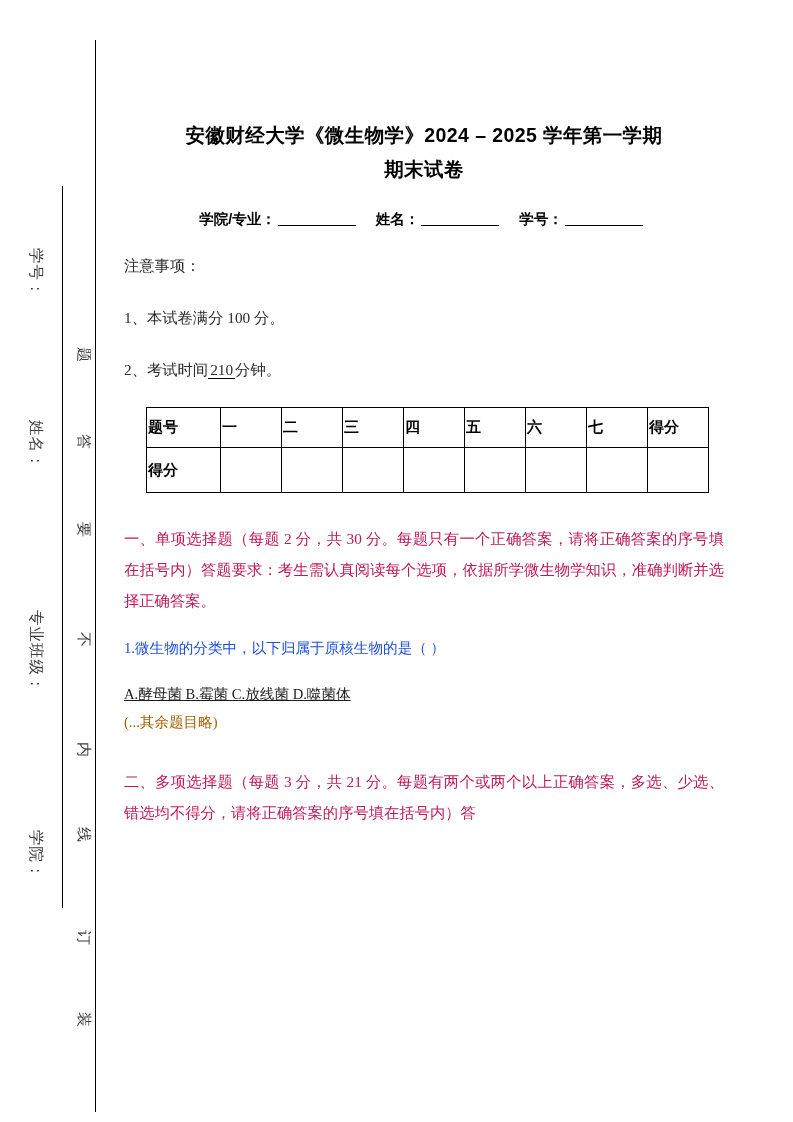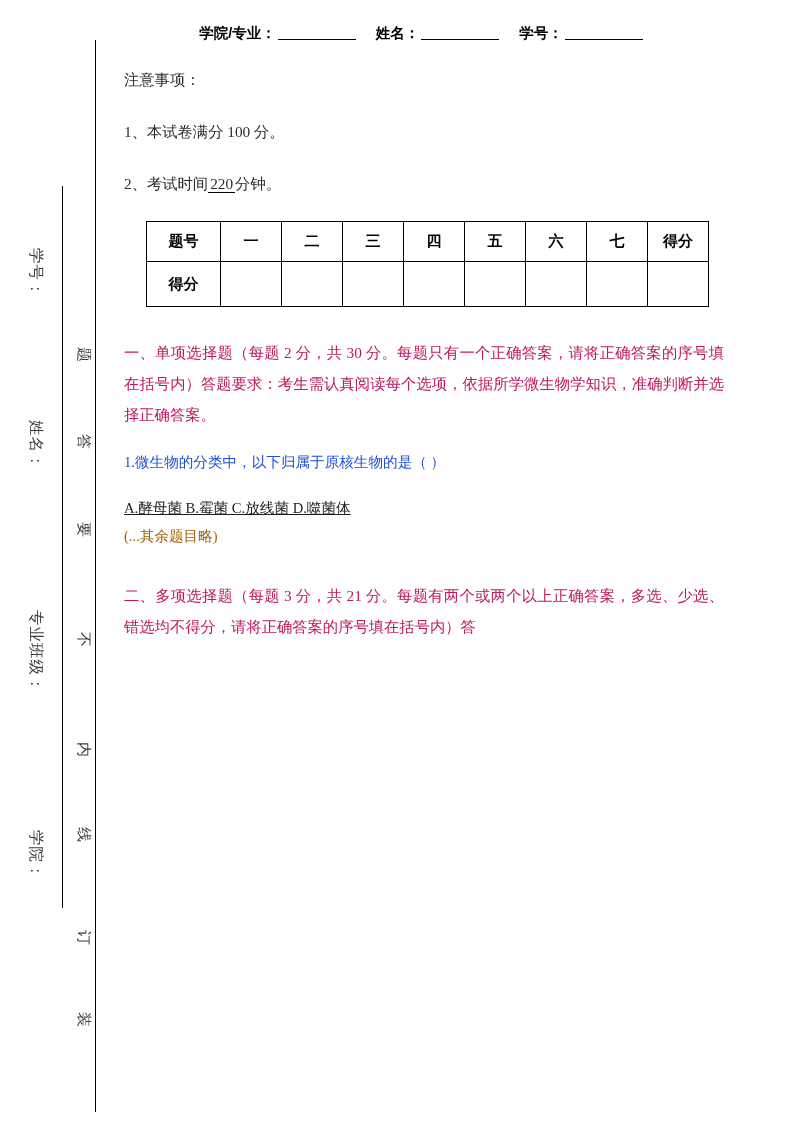--- a/index.html
+++ b/index.html
@@ -122,21 +122,20 @@
     margin-left: 22px;
   }
   table.score {
     border-collapse: collapse;
     width: 563px;
     table-layout: fixed;
   }
   table.score td {
     border: 1.3px solid #000;
     height: 37px;
-    text-align: center;
     vertical-align: middle;
     font-family: "Liberation Sans", "DejaVu Sans", sans-serif;
     font-weight: bold;
     font-size: 15px;
   }
   table.score td.rowlabel { width: 71px; }
   table.score tr.body-row td { height: 42px; }
 
   
   .section-head {
@@ -196,31 +195,35 @@
     <div class="seal-char" style="left:72px; top:520px;">要</div>
     <div class="seal-char" style="left:72px; top:630px;">不</div>
     <div class="seal-char" style="left:72px; top:740px;">内</div>
     <div class="seal-char" style="left:72px; top:825px;">线</div>
     <div class="seal-char" style="left:72px; top:928px;">订</div>
     <div class="seal-char" style="left:72px; top:1010px;">装</div>
   </div>
 
   <div id="content">
 
+    <div id="title">
+      <span>安徽财经大学《微生物学》2024 – 2025 学年第一学期</span>
+      <span class="line2">期末试卷</span>
+    </div>
 
     <div id="form-row">
       <span class="fld">学院/专业：</span><span class="blank"></span><span class="gap"></span><span class="fld">姓名：</span><span class="blank"></span><span class="gap"></span><span class="fld">学号：</span><span class="blank"></span>
     </div>
 
     <div class="para">注意事项：</div>
 
     <div class="para">1、本试卷满分 100 分。</div>
 
     <div class="para">
-      <span>2、考试时间</span><span class="u-val">220</span><span>分钟。</span>
+      <span>2、考试时间</span><span class="u-val">210</span><span>分钟。</span>
     </div>
 
     <div id="score-table-wrap">
       <table class="score">
         <tbody>
             <tr>
           <td class="rowlabel">题号</td>
           <td>一</td>
           <td>二</td>
           <td>三</td>

